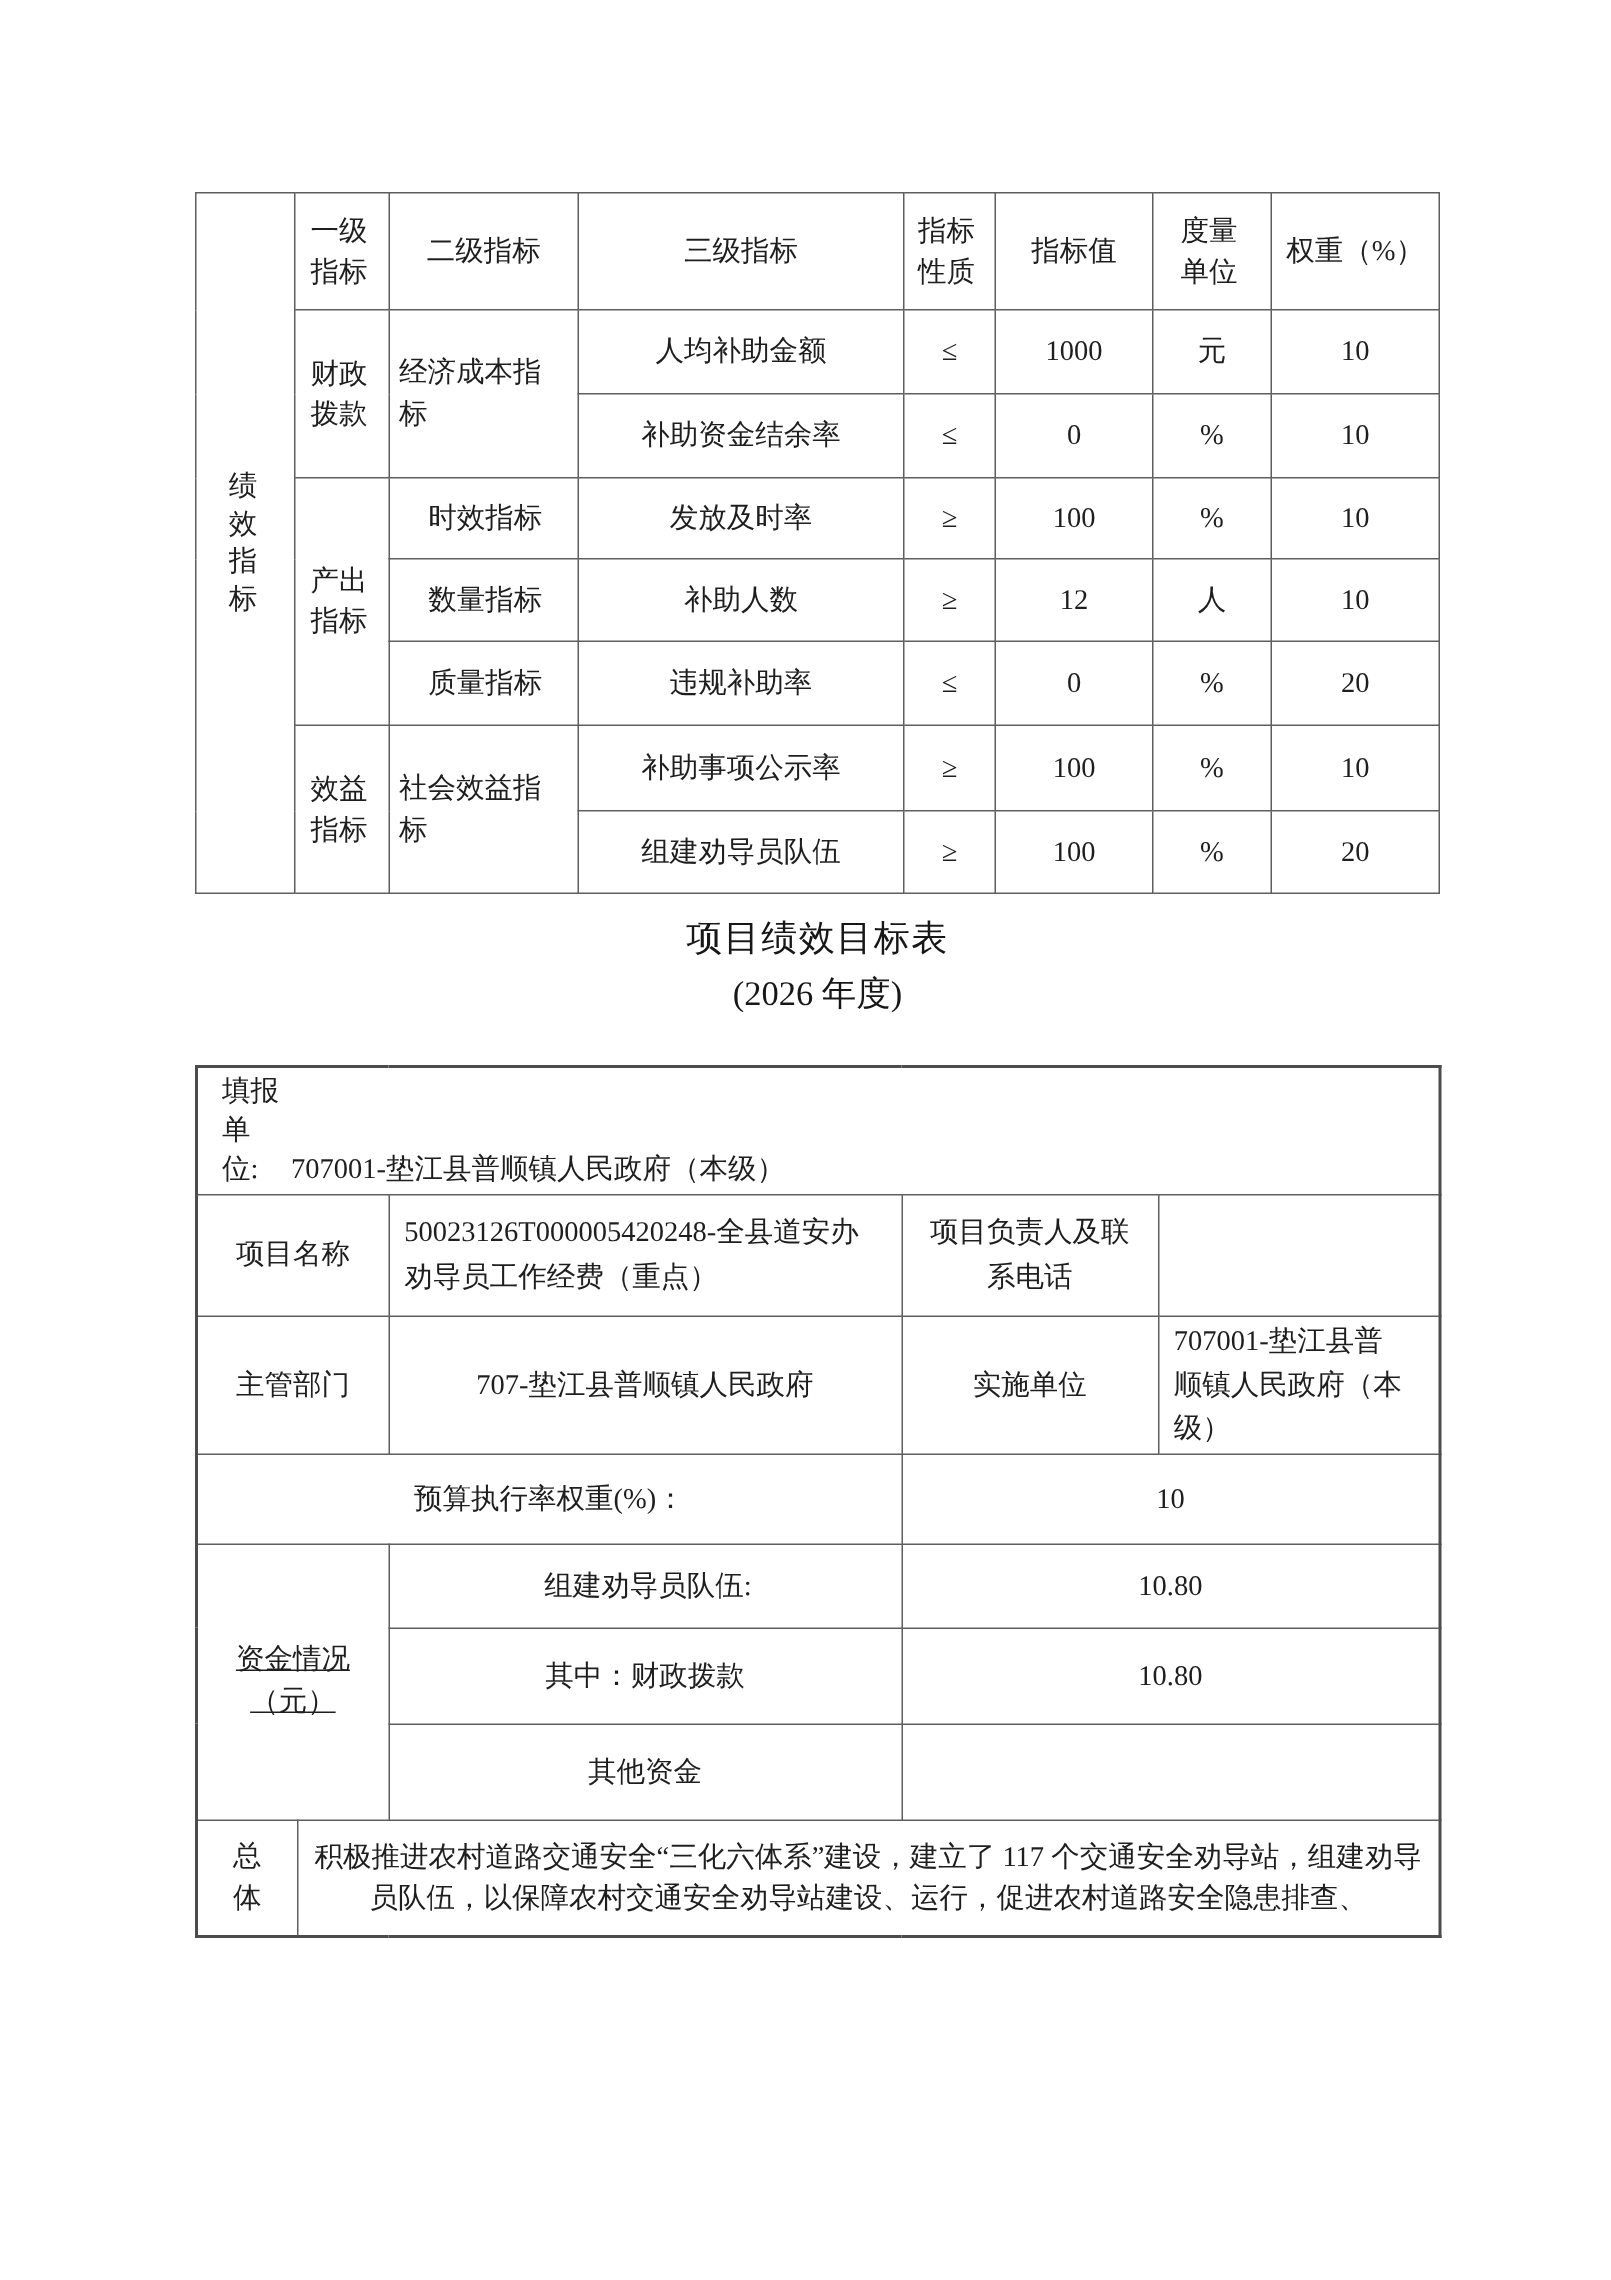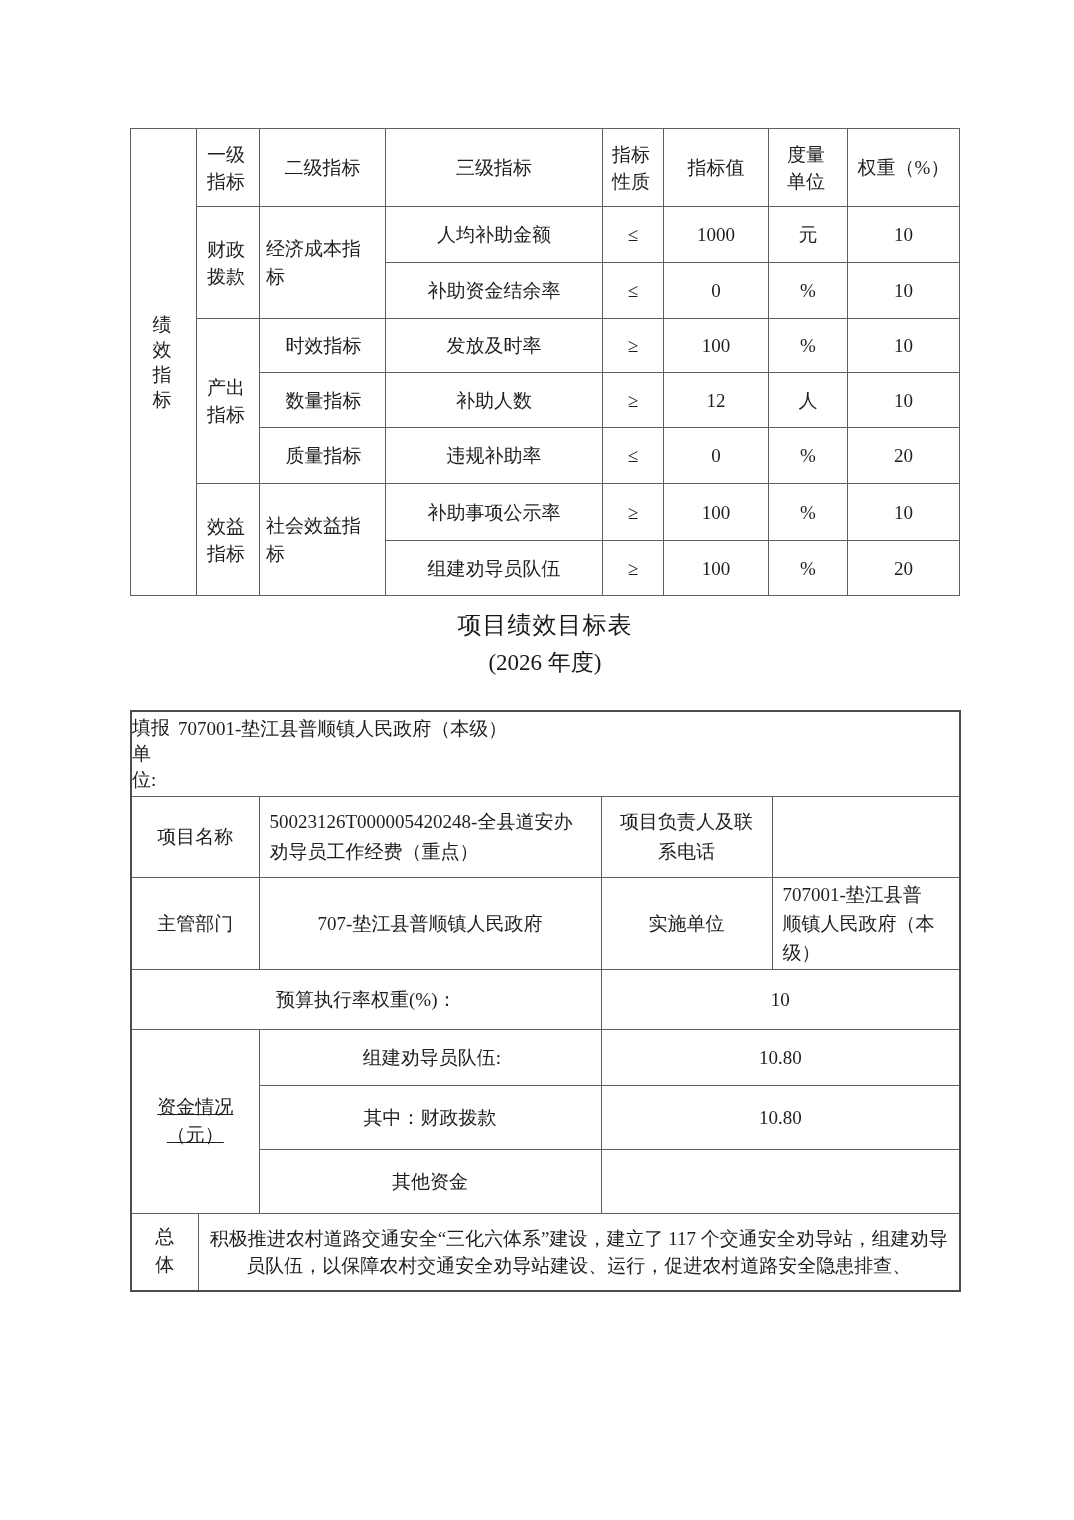--- a/index.html
+++ b/index.html
@@ -17,21 +17,21 @@
   .l5{width:100px;text-align:left;line-height:28px;}
   .tleft{text-align:left;padding-left:12px;}
   .tright{text-align:right;padding-right:18px;}
   .sym{font-size:20px;}
 
   .title{position:absolute;left:130px;width:830px;text-align:center;color:#171717;font-family:Liberation Serif, serif;}
   .title.main{top:609px;font-size:24px;letter-spacing:1px;}
   .title.sub{top:647px;font-size:23px;}
 
   
-  .fillrow{display:flex;align-items:flex-start;height:100%;text-align:left;}
+  .fillrow{display:flex;align-items:flex-end;height:100%;padding-left:16px;text-align:left;}
   .fill-label{width:40px;line-height:26px;flex:none;}
   .fill-value{margin-left:6px;}
   .pname{width:312px;text-align:left;line-height:30px;margin-left:4px;}
   .pmgr{width:140px;margin:0 auto;text-align:center;line-height:30px;}
   .impl{width:155px;text-align:left;line-height:29px;margin-left:4px;}
   .funds-label{width:90px;margin:0 auto;text-align:center;line-height:28px;text-decoration:underline;}
   .overall{text-align:left;line-height:30px;padding:6px 12px;}
   .w1{width:22px;margin:0 auto;text-align:center;line-height:28px;font-family:Liberation Mono, monospace;}
 </style>
 </head>

